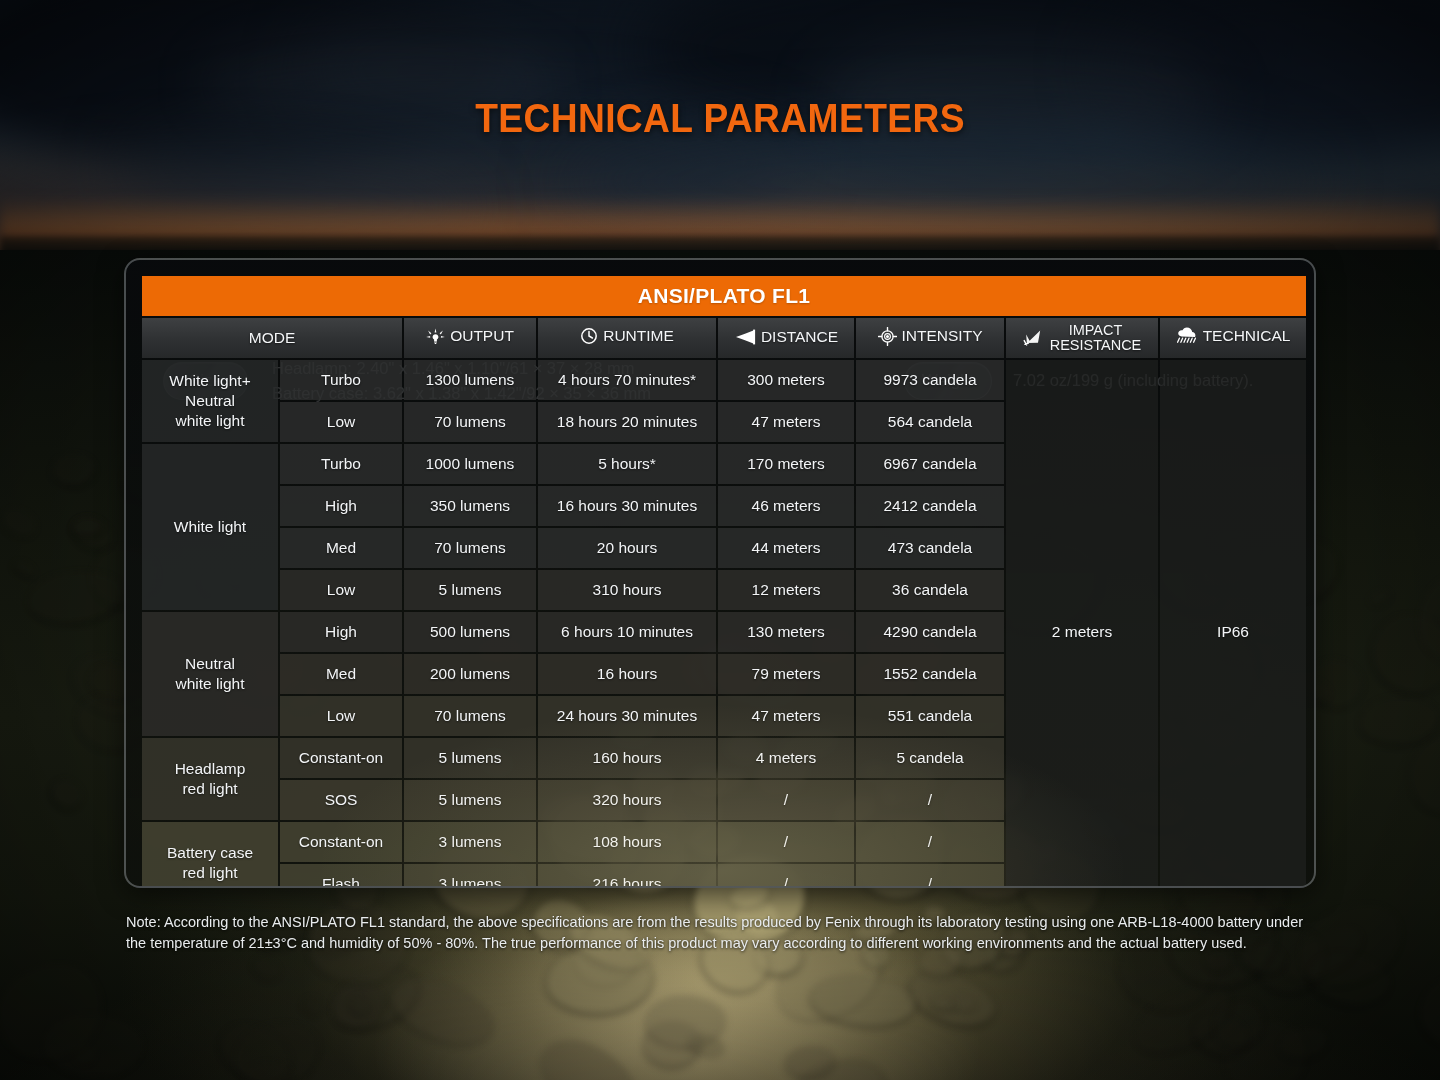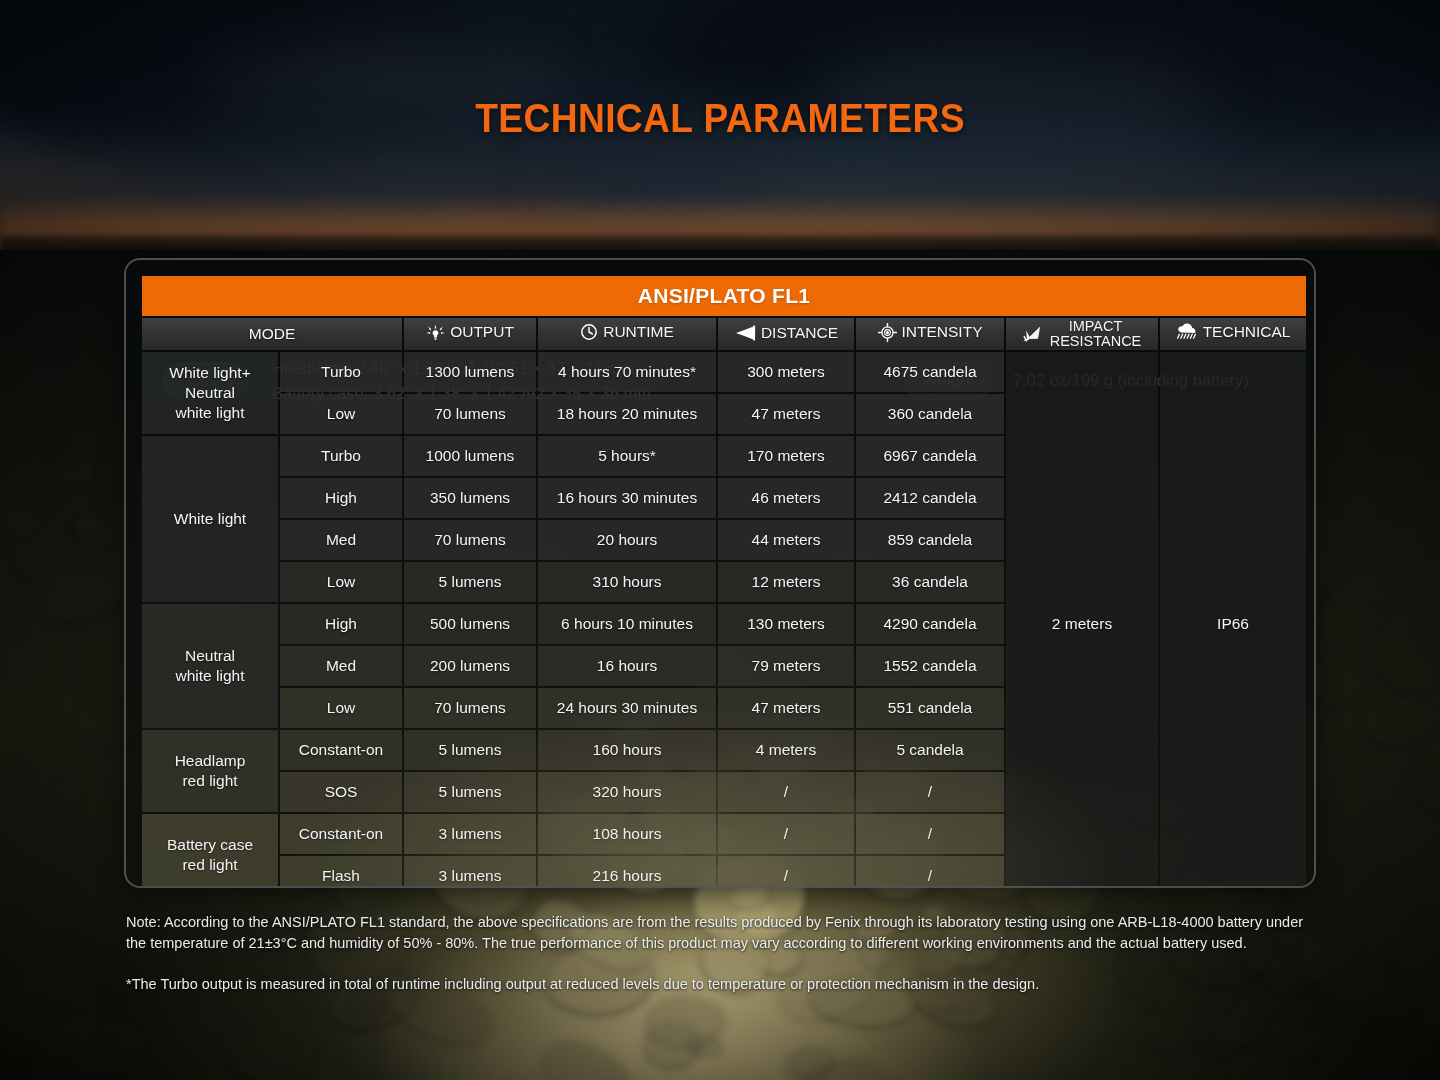--- a/index.html
+++ b/index.html
@@ -103,21 +103,21 @@
 
   table { width:1160px; border-collapse:separate; border-spacing:2px; table-layout:fixed; }
 
   .banner-cell {
     background:#ed6a05; color:#fff; text-align:center;
     font-size:21px; font-weight:bold; letter-spacing:.3px;
     height:40px; padding:0; text-shadow:0 1px 2px rgba(0,0,0,.22);
   }
 
   th.col {
-    height:32px; padding:0 4px; color:#f4f6f8; font-size:15.5px; font-weight:normal;
+    height:40px; padding:0 4px; color:#f4f6f8; font-size:15.5px; font-weight:normal;
     text-align:center; vertical-align:middle;
     background:linear-gradient(180deg,#3e4042 0%,#303234 50%,#262829 100%);
     text-shadow:0 1px 2px rgba(0,0,0,.55);
     white-space:nowrap;
   }
   th.col .ih { display:inline-flex; align-items:center; justify-content:center; gap:5px; }
   th.col svg { display:block; flex:0 0 auto; }
   .two-line { line-height:15px; font-size:14.5px; display:inline-block; text-align:center; }
 
   td {
@@ -457,30 +457,30 @@
         </th>
       </tr>
     </thead>
     <tbody id="tbody">
         <tr>
           <td class="mode-cell" rowspan="2">White light+<br>Neutral<br>white light</td>
           <td>Turbo</td>
           <td>1300 lumens</td>
           <td>4 hours 70 minutes*</td>
           <td>300 meters</td>
-          <td>4675 candela</td>
+          <td>9973 candela</td>
           <td class="span-cell" rowspan="13">2 meters</td>
           <td class="span-cell" rowspan="13">IP66</td>
         </tr>
         <tr>
           <td>Low</td>
           <td>70 lumens</td>
           <td>18 hours 20 minutes</td>
           <td>47 meters</td>
-          <td>360 candela</td>
+          <td>564 candela</td>
         </tr>
         <tr>
           <td class="mode-cell" rowspan="4">White light</td>
           <td>Turbo</td>
           <td>1000 lumens</td>
           <td>5 hours*</td>
           <td>170 meters</td>
           <td>6967 candela</td>
         </tr>
         <tr>
@@ -488,21 +488,21 @@
           <td>350 lumens</td>
           <td>16 hours 30 minutes</td>
           <td>46 meters</td>
           <td>2412 candela</td>
         </tr>
         <tr>
           <td>Med</td>
           <td>70 lumens</td>
           <td>20 hours</td>
           <td>44 meters</td>
-          <td>859 candela</td>
+          <td>473 candela</td>
         </tr>
         <tr class="g1">
           <td>Low</td>
           <td>5 lumens</td>
           <td>310 hours</td>
           <td>12 meters</td>
           <td>36 candela</td>
         </tr>
         <tr class="g1">
           <td class="mode-cell" rowspan="3">Neutral<br>white light</td>
@@ -555,14 +555,13 @@
           <td>216 hours</td>
           <td>/</td>
           <td>/</td>
         </tr>
       </tbody>
   </table>
 </div>
 
 <div id="notes">
   <div class="note" id="note1">Note: According to the ANSI/PLATO FL1 standard, the above specifications are from the results produced by Fenix through its laboratory testing using one ARB-L18-4000 battery under the temperature of 21±3°C and humidity of 50% - 80%. The true performance of this product may vary according to different working environments and the actual battery used.</div>
-  <div class="note" id="note2">*The Turbo output is measured in total of runtime including output at reduced levels due to temperature or protection mechanism in the design.</div>
 </div>
 
 </body></html>

